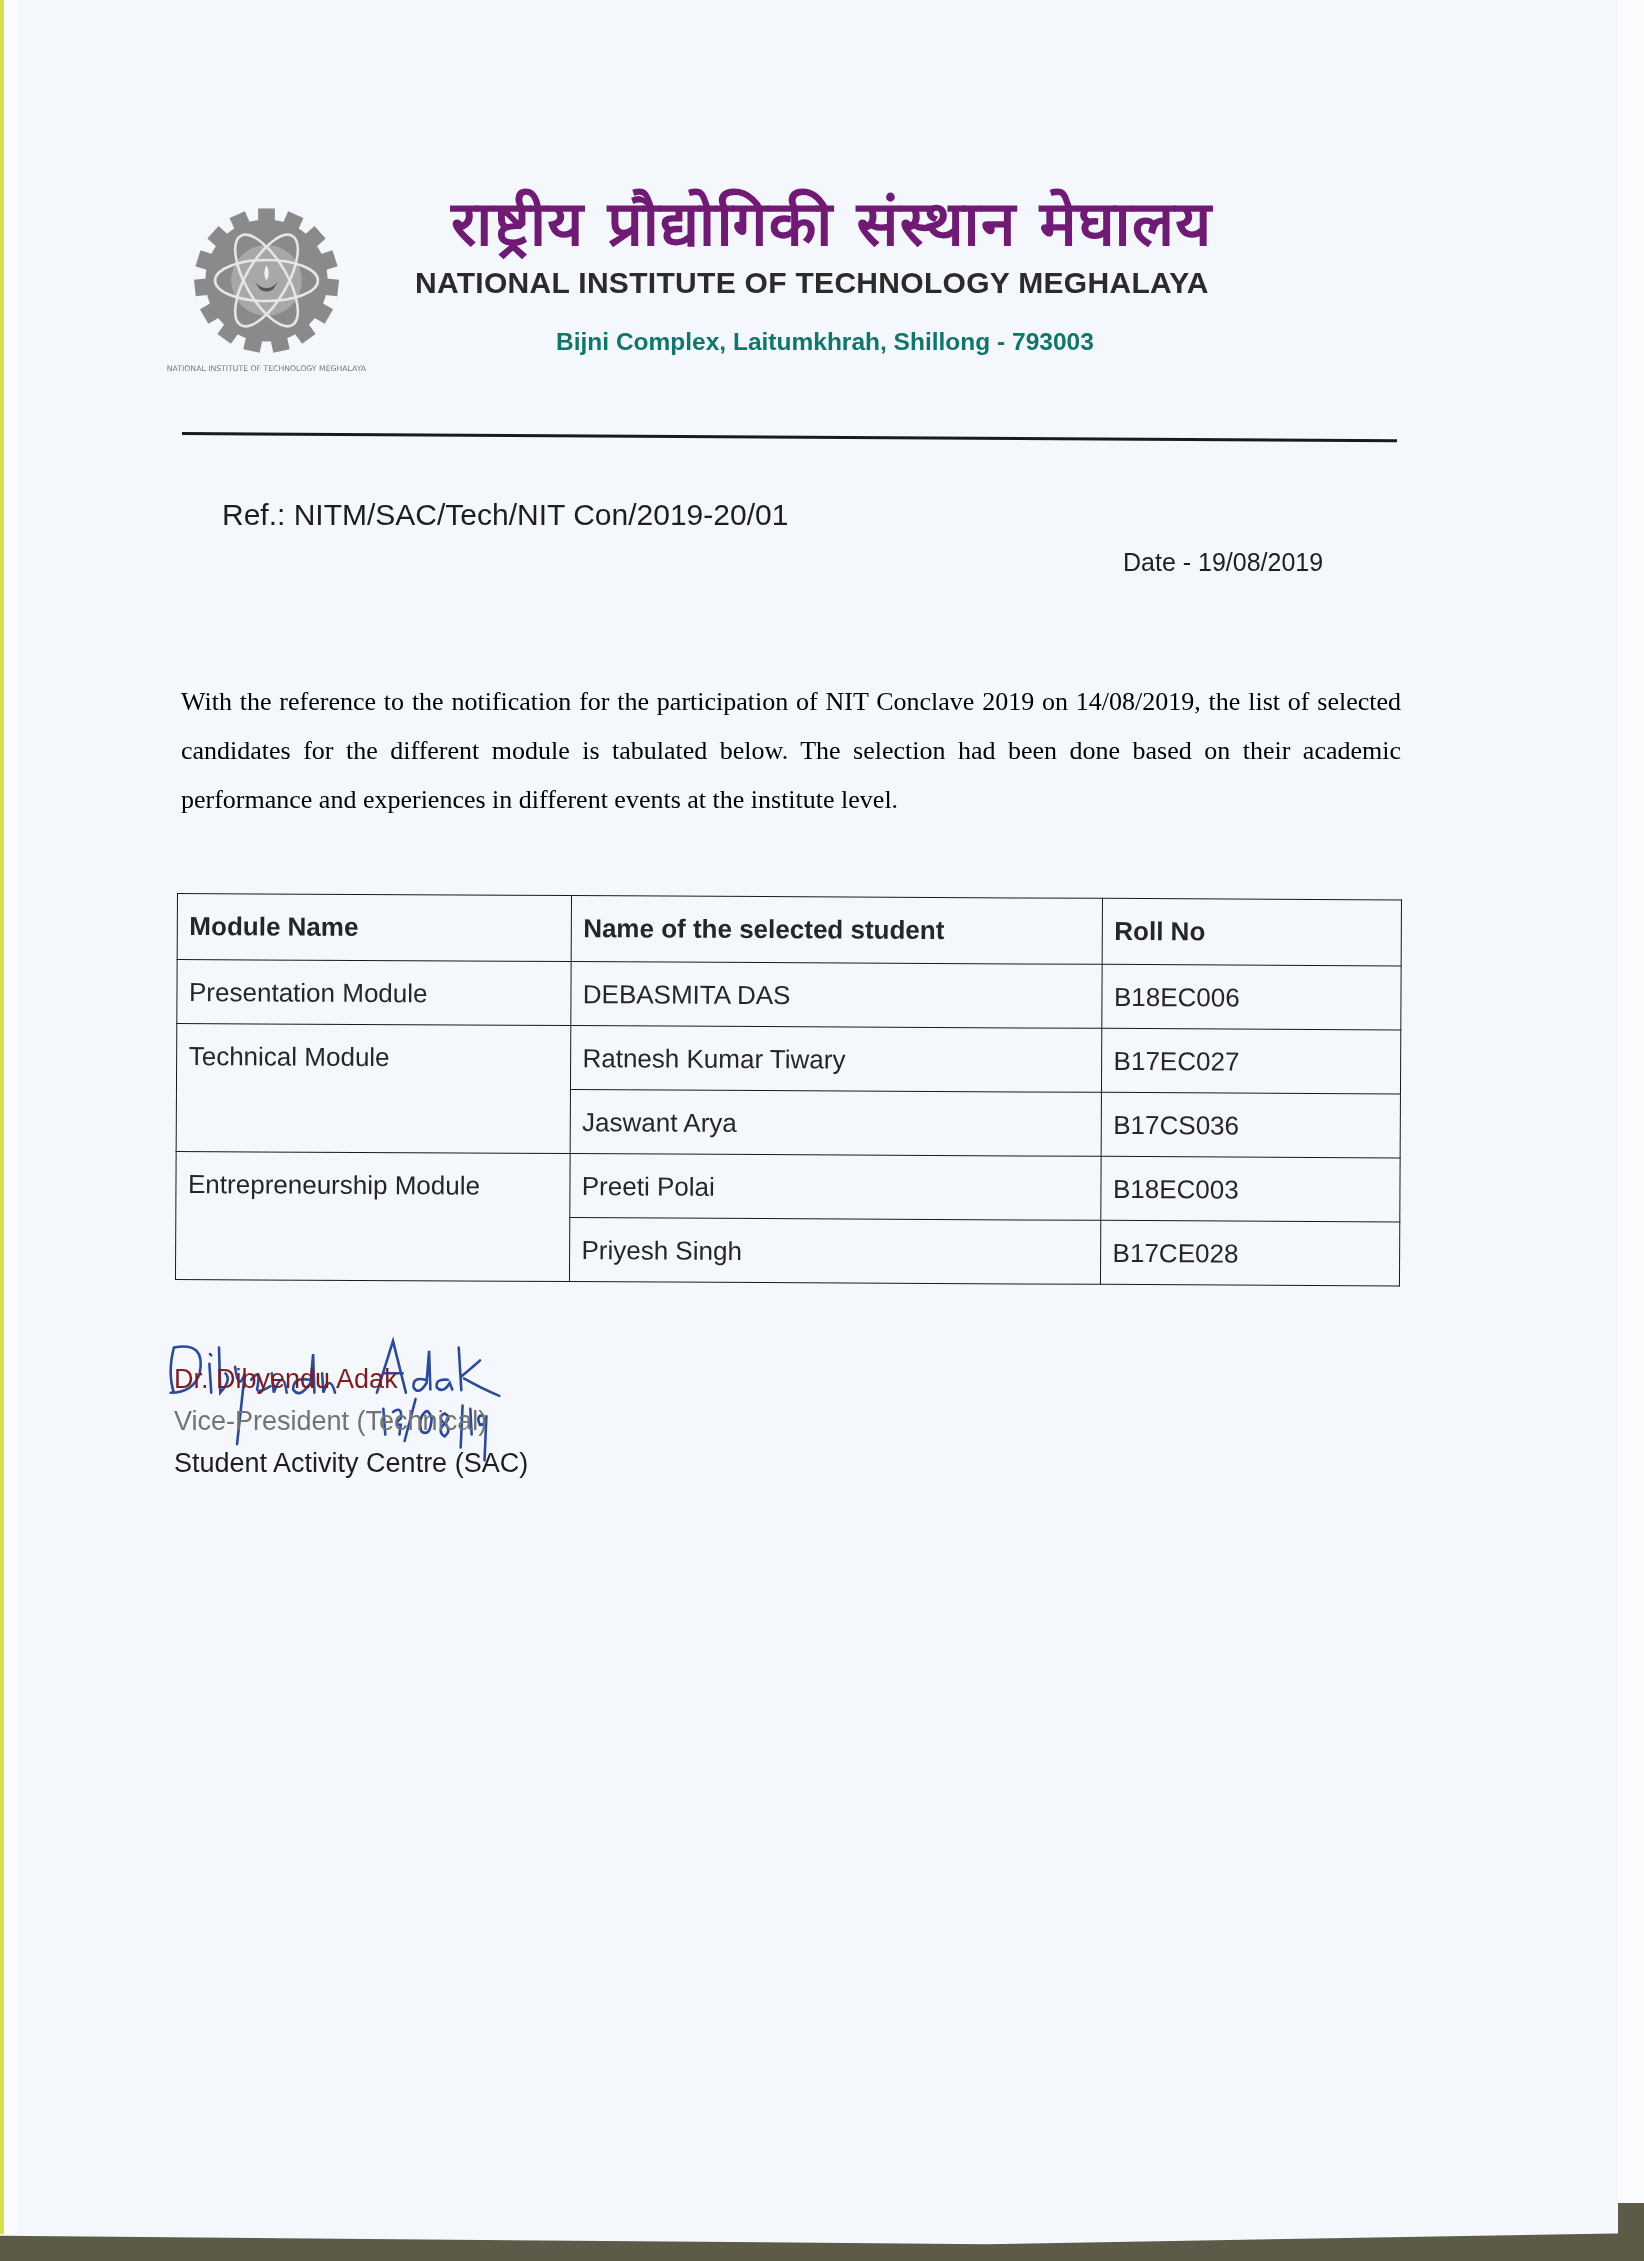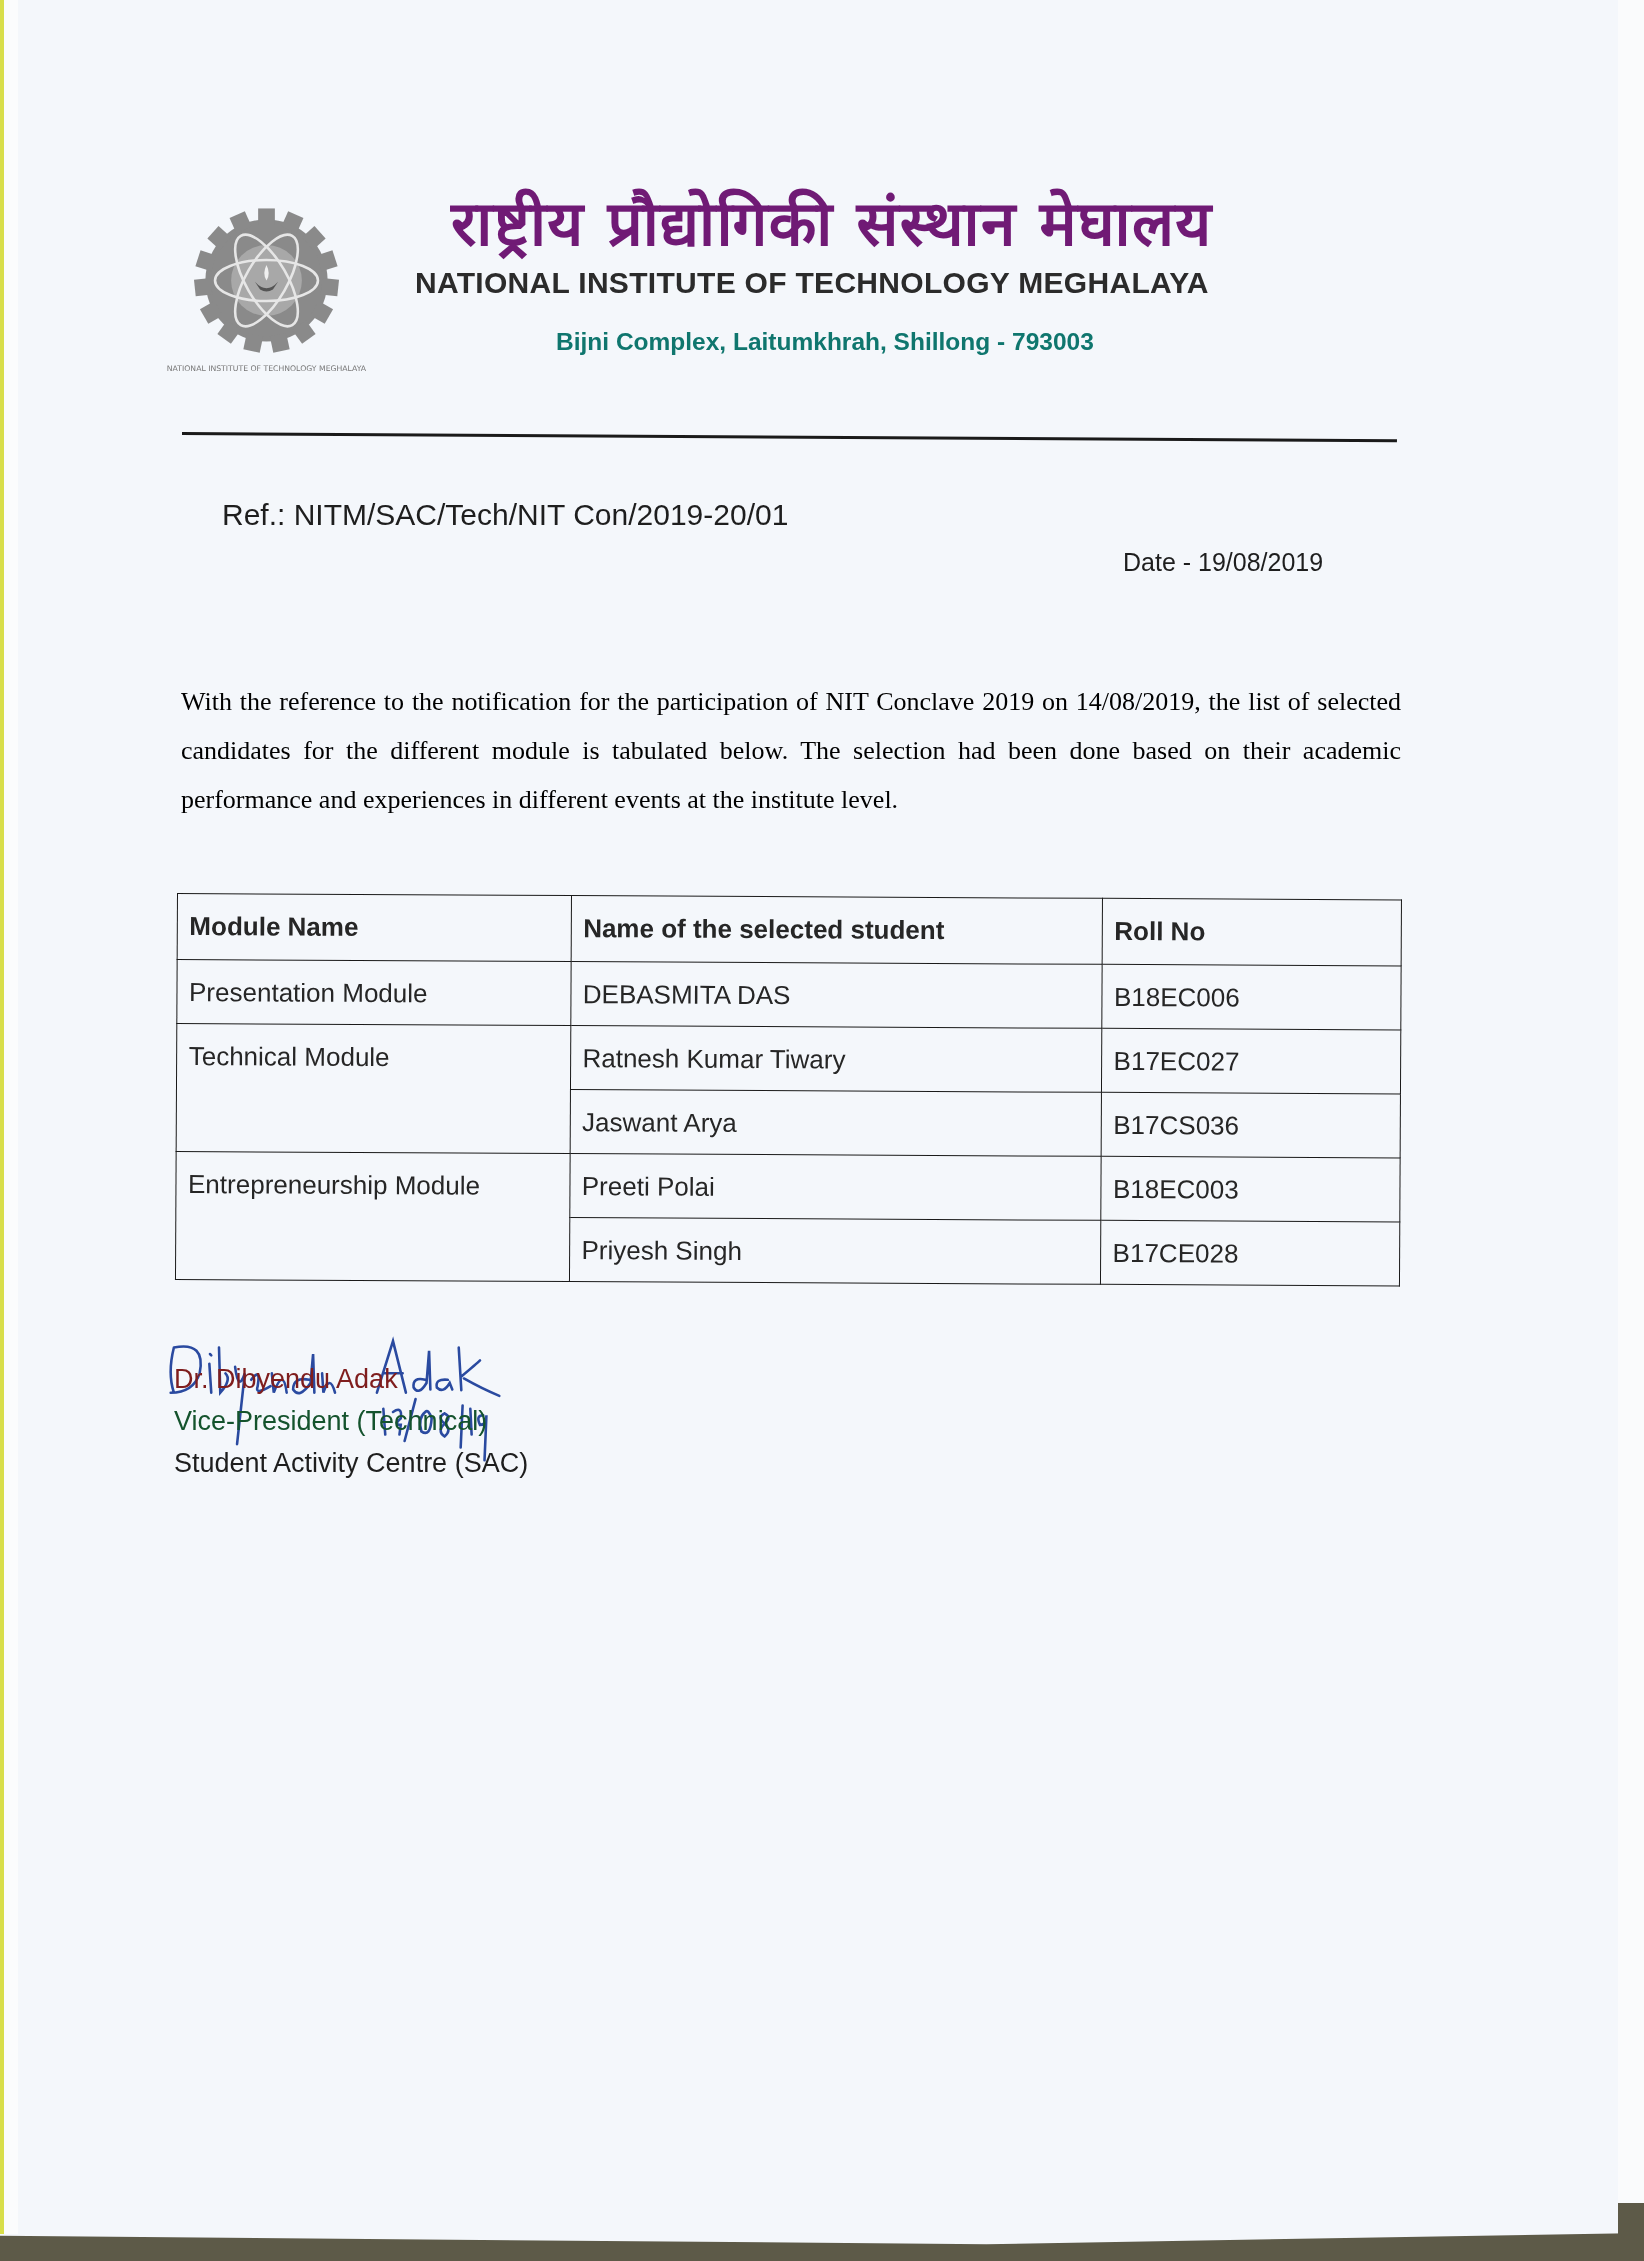--- a/index.html
+++ b/index.html
@@ -35,21 +35,21 @@
 
   
   .tbl { position:absolute; left:177px; top:893px; width:1225px; border-collapse:collapse; transform:rotate(0.3deg); transform-origin:left top; }
   .tbl td, .tbl th { border:1.9px solid #1a1a1a; font-size:26px; text-align:left; vertical-align:top;
     padding:17px 11.6px 0 11.6px; height:46px; font-weight:normal; color:#262626; }
   .tbl th { font-weight:bold; height:48px; }
   .col1 { width:380px; } .col2 { width:529px; } .col3 { width:284px; }
 
   .signature { position:absolute; left:161px; top:1328px; }
   .sig-name { position:absolute; left:174px; top:1364px; font-size:27px; white-space:nowrap; color:#7f1d1d; }
-  .sig-role { position:absolute; left:174px; top:1406px; font-size:27px; white-space:nowrap; color:#14532d;text-align:right; }
+  .sig-role { position:absolute; left:174px; top:1406px; font-size:27px; white-space:nowrap; color:#737373;text-align:right; }
   .sig-org { position:absolute; left:174px; top:1448px; font-size:27px; white-space:nowrap; color:#1e1e1e; }
 </style>
 </head>
 <body>
 
 <div class="edge-left"></div>
 <div class="edge-left2"></div>
 <div class="edge-right"></div>
 <div class="bottom-band"></div>
 <div class="bottom-right"></div>

